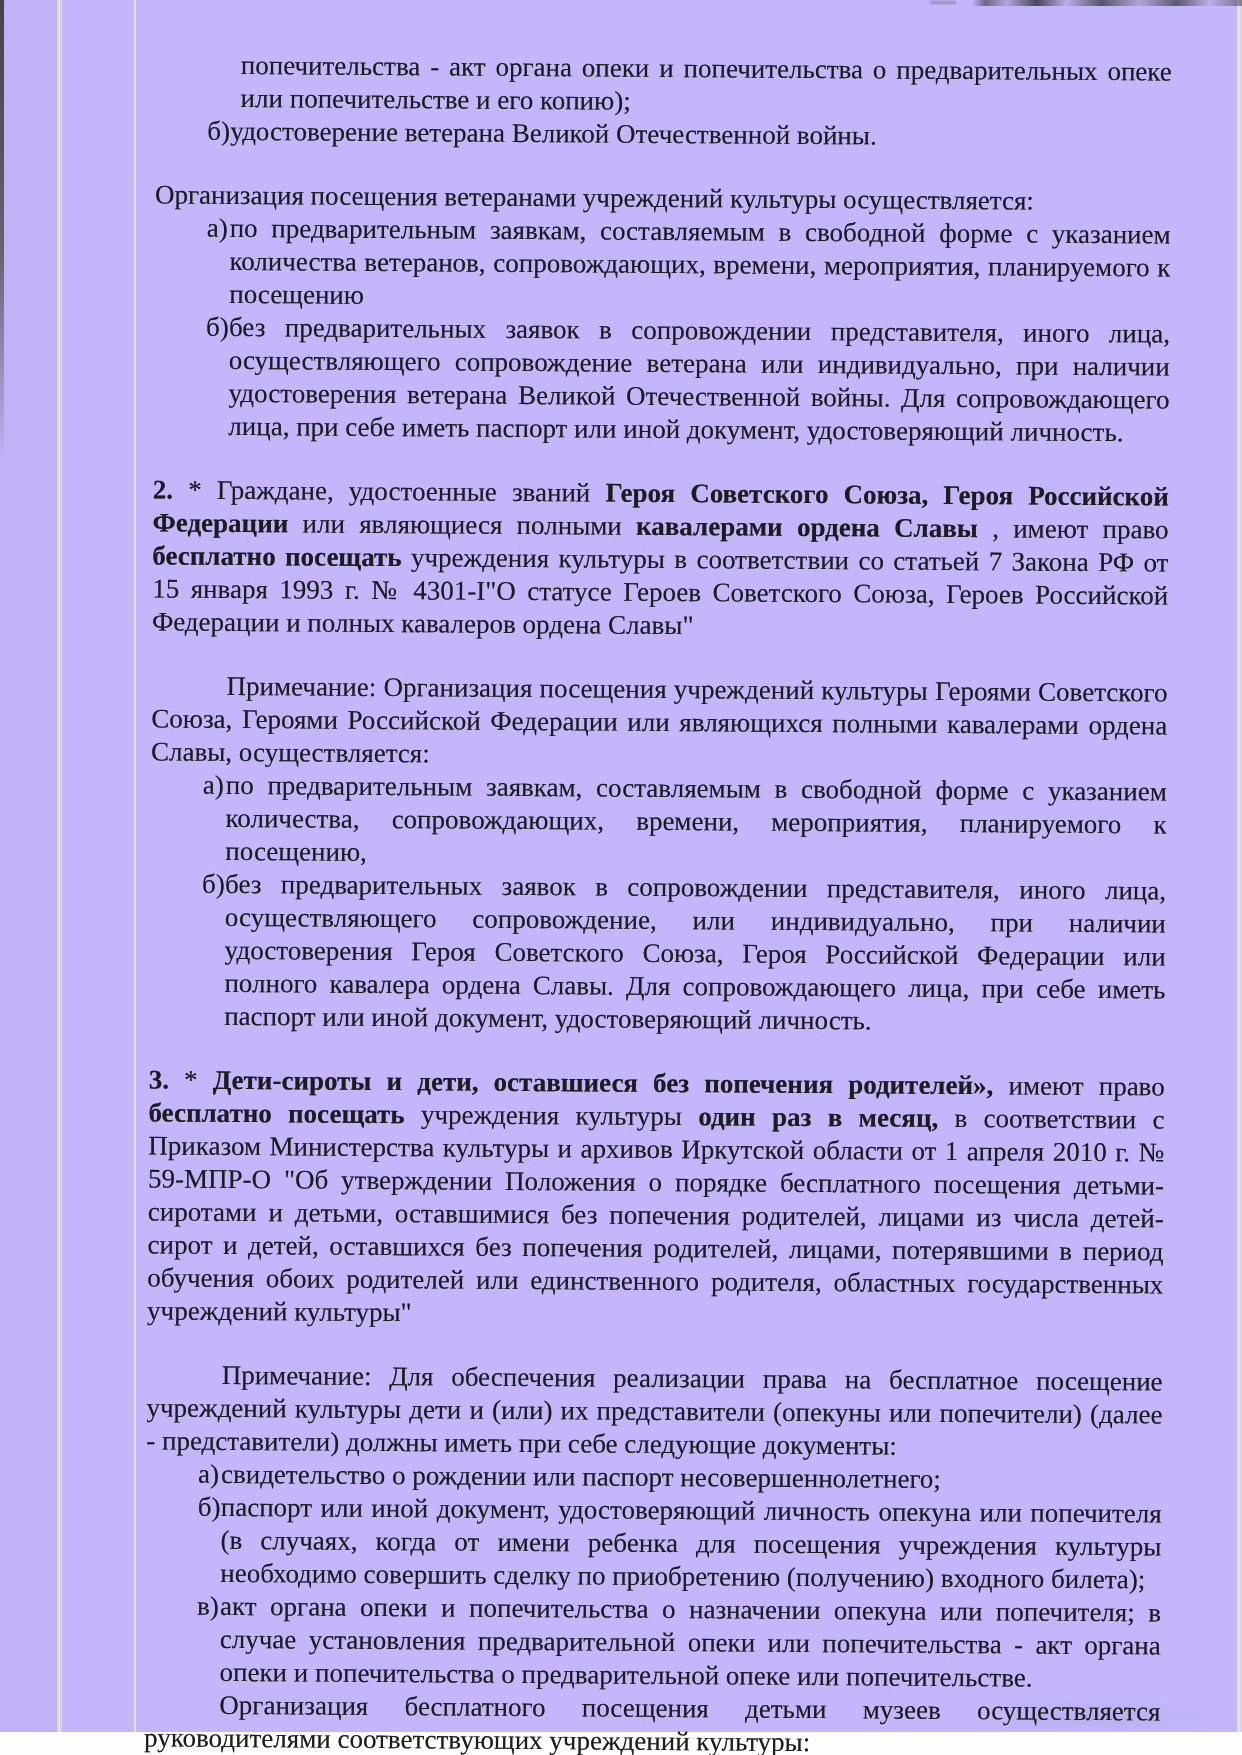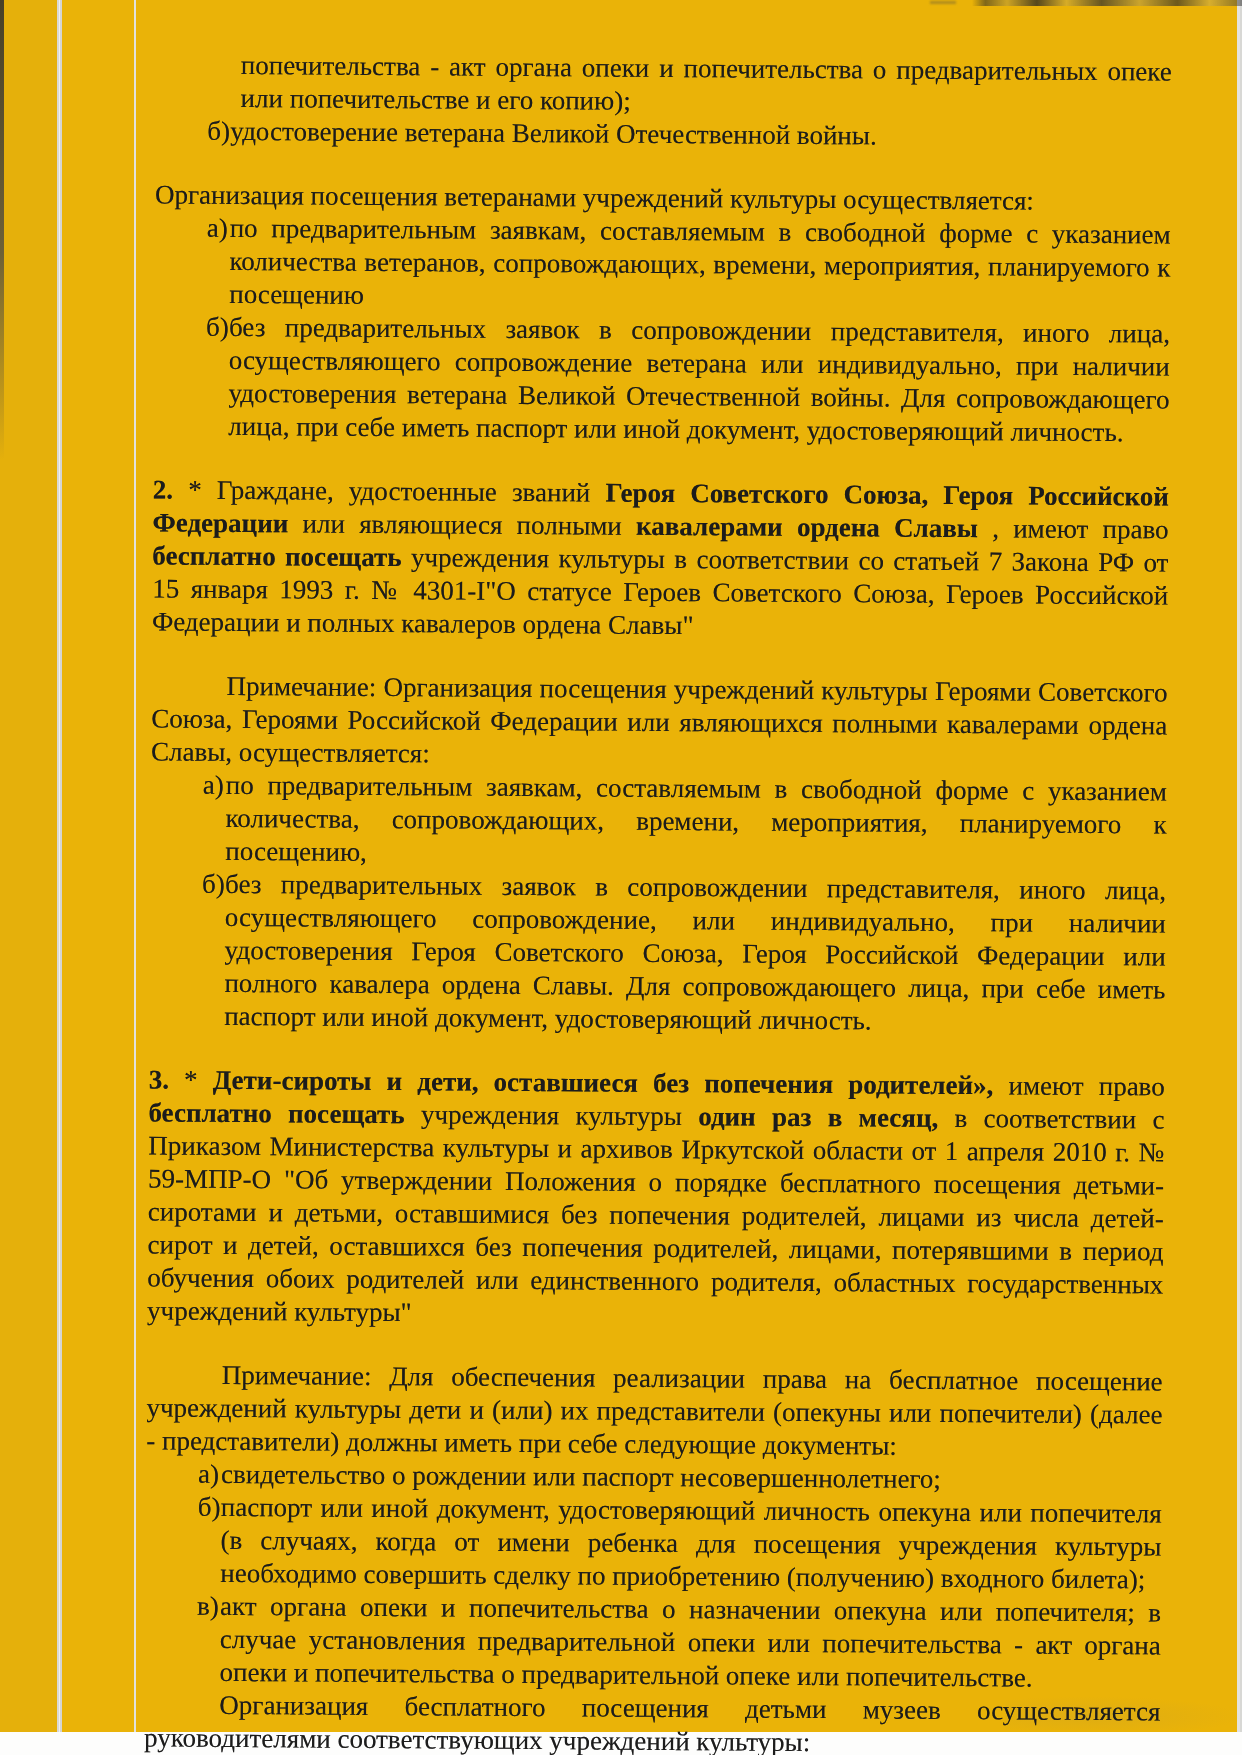--- a/index.html
+++ b/index.html
@@ -2,21 +2,21 @@
 <html lang="ru"><head>
 <meta charset="utf-8">
 <style>
   * { margin: 0; padding: 0; box-sizing: border-box; }
   html, body { width: 1242px; }
   body { background: #e9e9e7; }
   .page {
     position: relative;
     width: 1242px;
     height: 1755px;
-    background: #eab308;
+    background: #c4b5fd;
     overflow: hidden;
     font-family: "Liberation Serif", "DejaVu Serif", serif;
     font-size: 27px;
     line-height: 33px;
     color: #1c1c1c;
   }
   
   .left-band   { position:absolute; left:0; top:0; width:57px; height:1732px; background:rgba(120,120,110,0.035); }
   .vline-double{ position:absolute; left:57px; top:0; width:6px; height:1732px;
                  background:linear-gradient(90deg,#d9d9d6 0 2px,#f0f0ed 2px 3px,#d5d5d2 3px 5px,rgba(0,0,0,0) 5px); }

